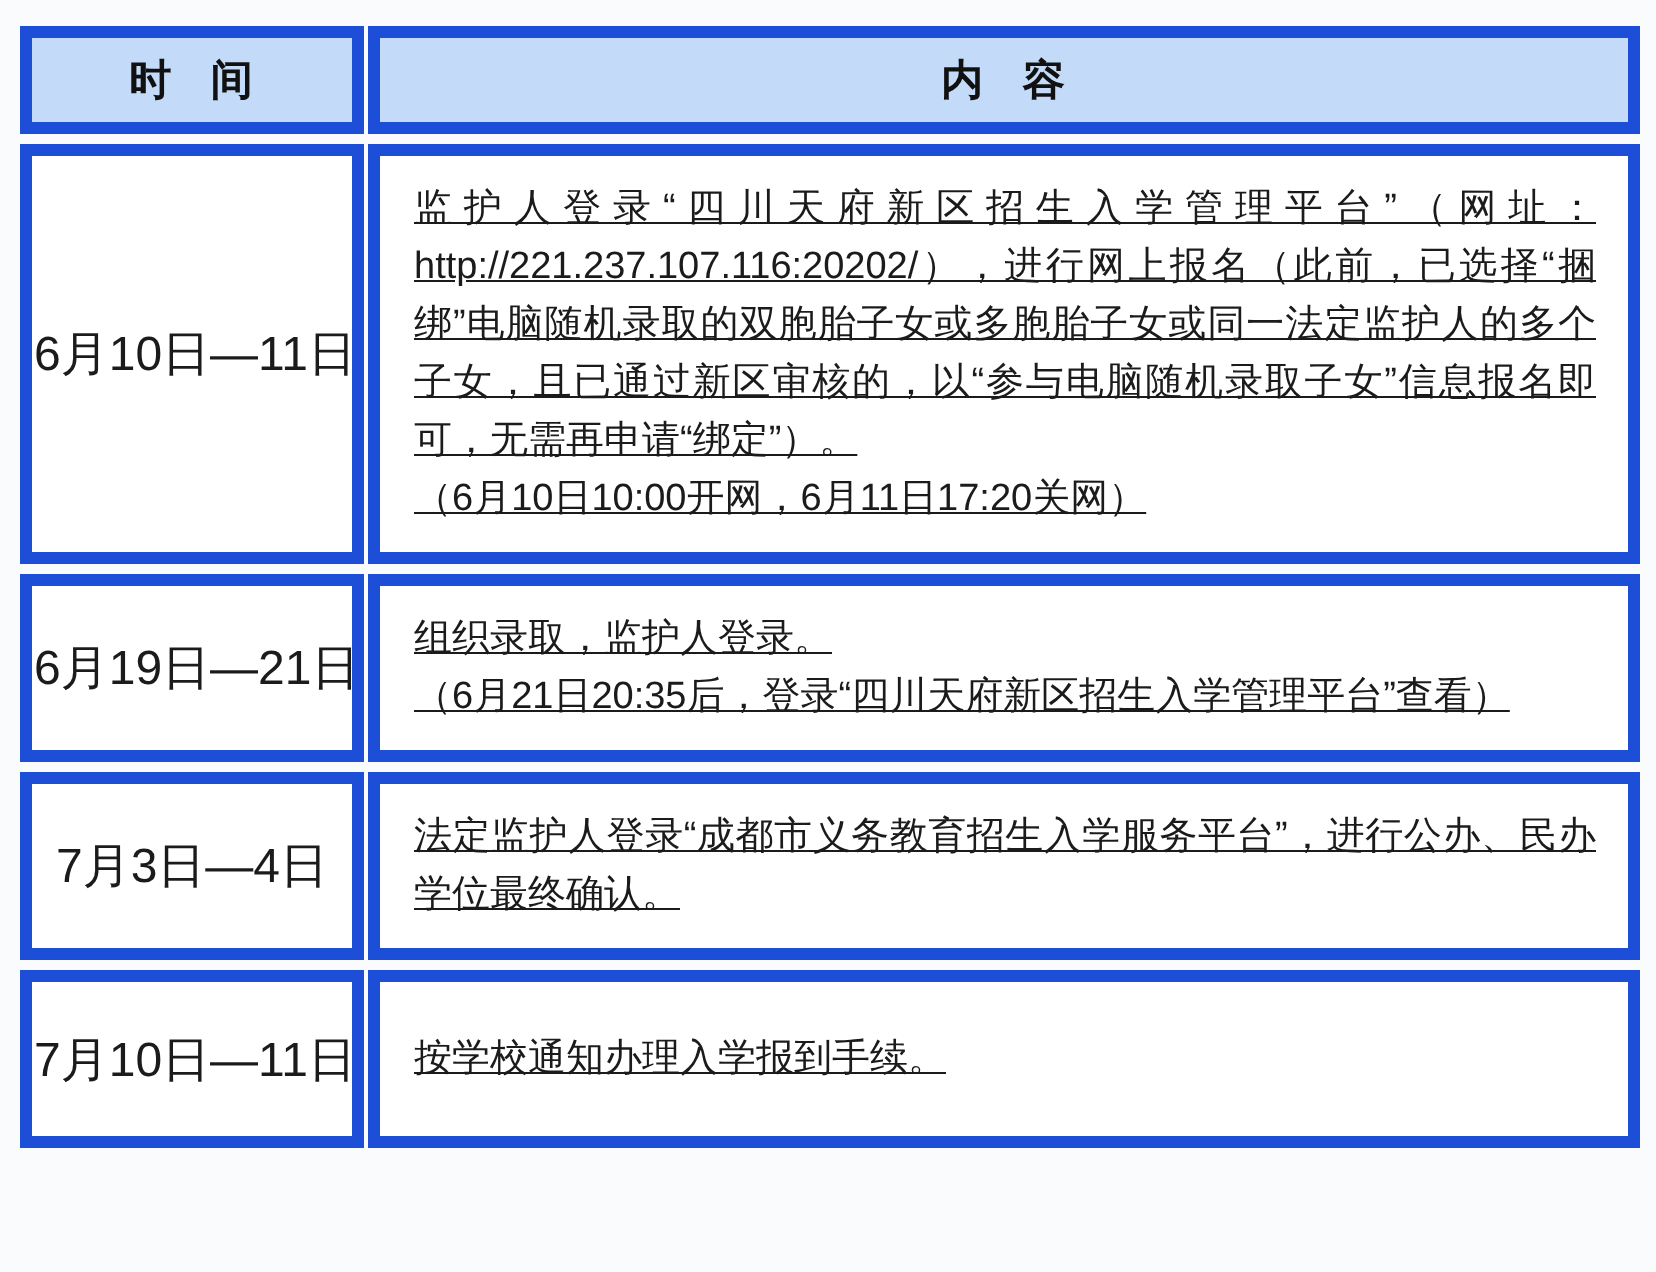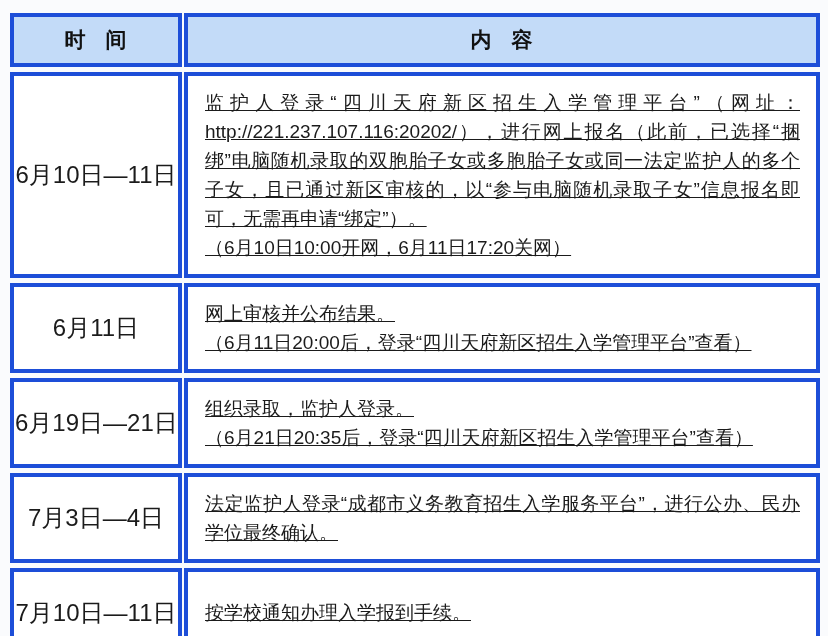--- a/index.html
+++ b/index.html
@@ -16,21 +16,21 @@
   table.schedule {
     position: absolute;
     left: 8px;
     top: 8px;
     width: 814px;
     border-collapse: separate;
     border-spacing: 2px 5px;
     table-layout: fixed;
   }
   th, td {
-    border: 4px solid #1d4ed8;
+    border: 6px solid #1d4ed8;
     background: #ffffff;
     box-sizing: border-box;
     margin-left: 16px;
   }
   th {
     background: #c3dbf8;
     height: 54px;
     font-size: 21px;
     font-weight: 600;
     letter-spacing: 1px;
@@ -80,27 +80,20 @@
       </tr>
     </thead>
     <tbody>
       <tr class="row-1">
         <td class="time-cell">6月10日—11日</td>
         <td class="content-cell">
           <p class="just">监护人登录“四川天府新区招生入学管理平台”（网址：http://221.237.107.116:20202/），进行网上报名（此前，已选择“捆绑”电脑随机录取的双胞胎子女或多胞胎子女或同一法定监护人的多个子女，且已通过新区审核的，以“参与电脑随机录取子女”信息报名即可，无需再申请“绑定”）。</p>
           <p>（6月10日10:00开网，6月11日17:20关网）</p>
         </td>
       </tr>
-      <tr class="row-2">
-        <td class="time-cell">6月11日</td>
-        <td class="content-cell">
-          <p>网上审核并公布结果。</p>
-          <p>（6月11日20:00后，登录“四川天府新区招生入学管理平台”查看）</p>
-        </td>
-      </tr>
       <tr class="row-3">
         <td class="time-cell">6月19日—21日</td>
         <td class="content-cell">
           <p>组织录取，监护人登录。</p>
           <p>（6月21日20:35后，登录“四川天府新区招生入学管理平台”查看）</p>
         </td>
       </tr>
       <tr class="row-4">
         <td class="time-cell">7月3日—4日</td>
         <td class="content-cell">

